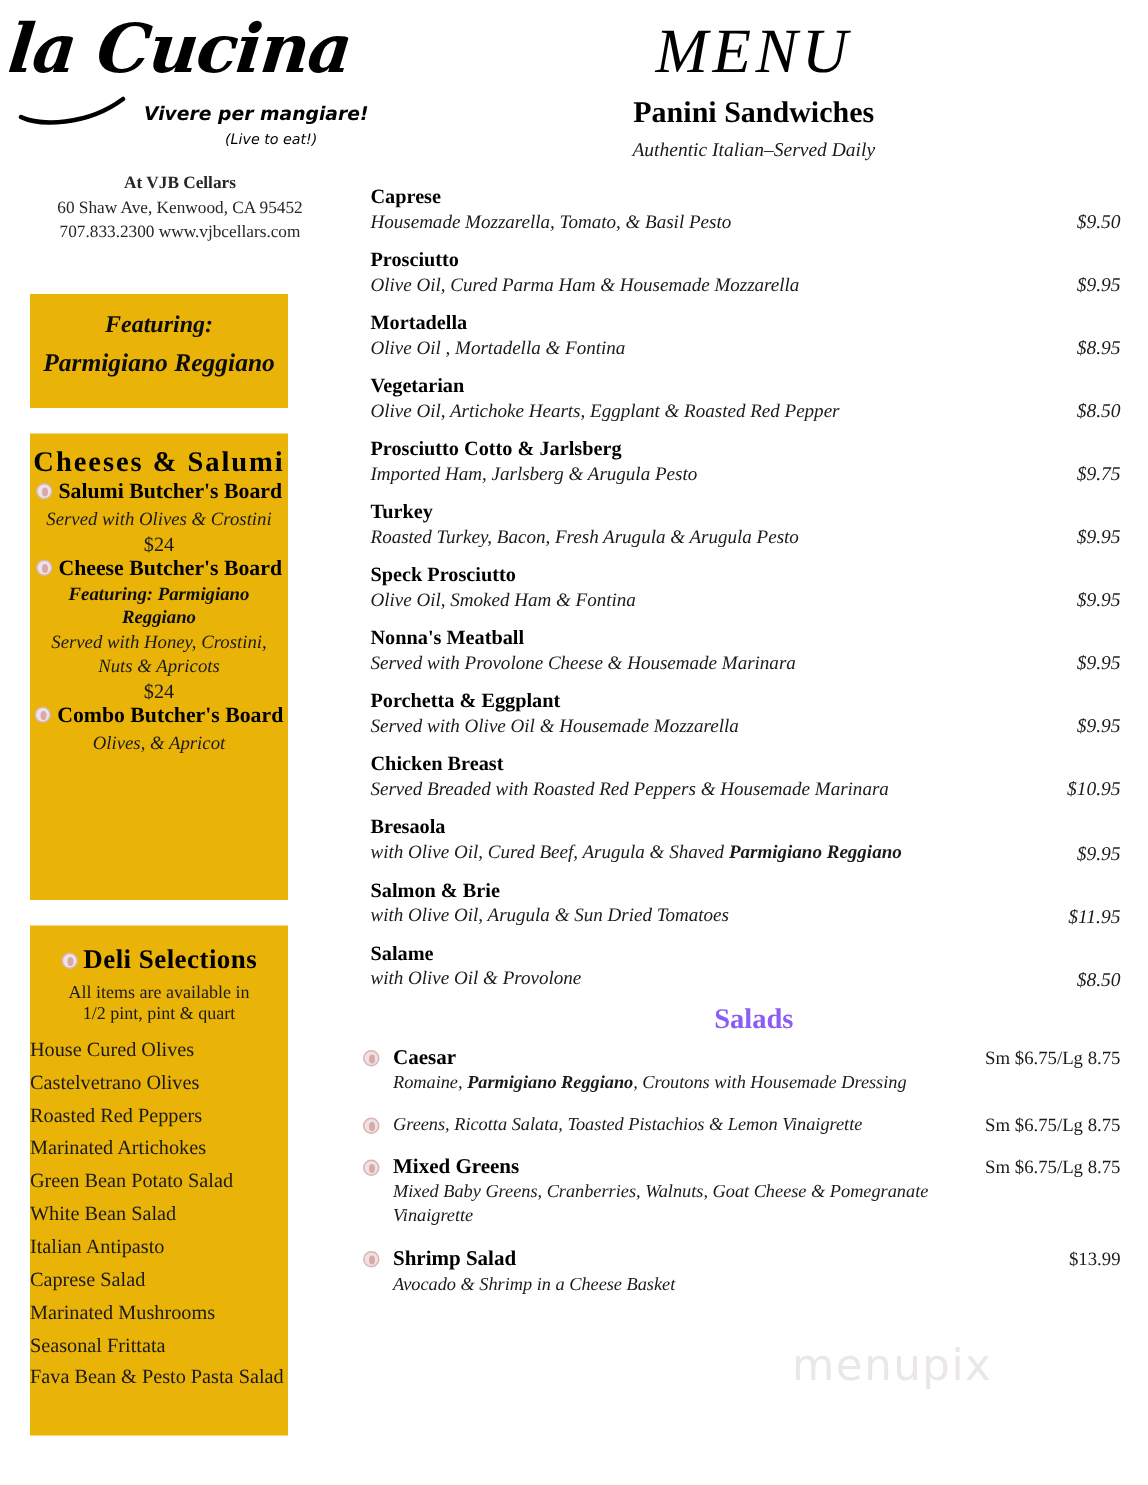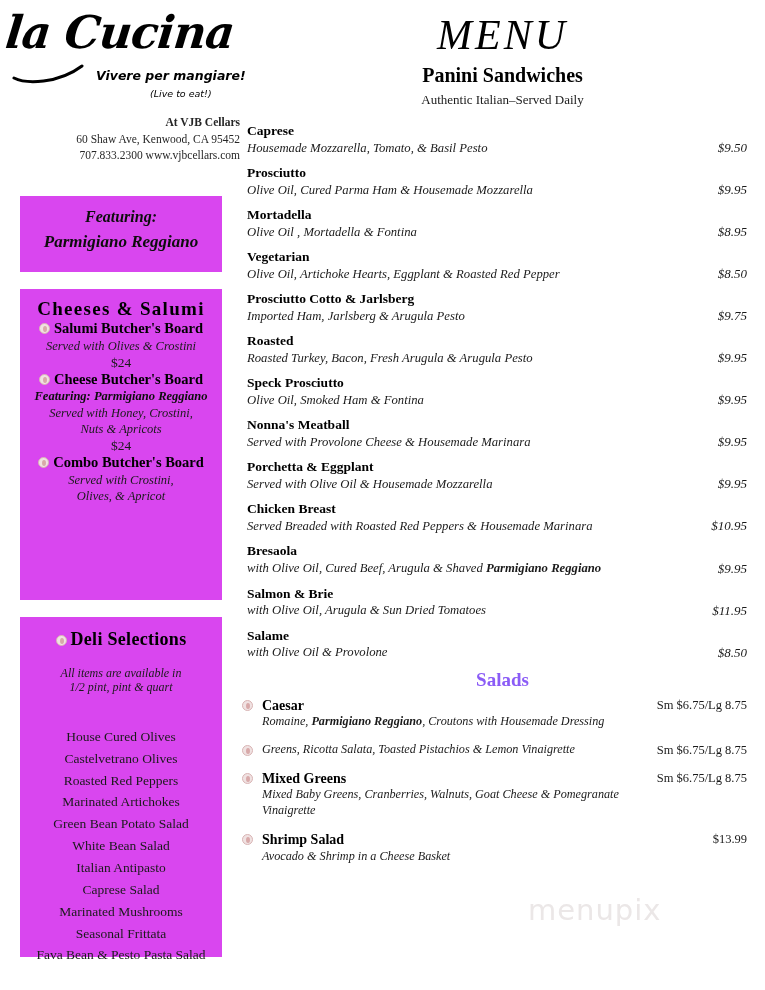--- a/index.html
+++ b/index.html
@@ -76,36 +76,36 @@
     width: 74px;
     height: 26px;
   }
 
   
   #contact-block {
     position: absolute;
     left: 0;
     top: 114px;
     width: 240px;
-    text-align: right;
+    text-align: center;
   }
   #contact-block .c-line {
     font-family: "Liberation Serif", serif;
     color: #262626;
     line-height: 1.45;
   }
   .c-strong { font-weight: bold; font-size: 11.5px; }
   .c-norm { font-size: 11.5px; }
 
   
   .panel {
     position: absolute;
     left: 20px;
-    width: 202px;
-    background: #d946ef;
+    width: 172px;
+    background: #eab308;
     box-sizing: border-box;
   }
   #panel-featuring { top: 196px; height: 76px; }
   #panel-cheeses   { top: 289px; height: 311px; }
   #panel-deli      { top: 617px; height: 340px; }
 
   .feat-line {
     text-align: center;
     font-family: "Liberation Serif", serif;
     font-style: italic;
@@ -185,29 +185,28 @@
   #deli-head .panel-title-inline {
     font-family: "Liberation Serif", serif;
     font-weight: bold;
     font-size: 18px;
     color: #000;
     letter-spacing: 0.3px;
   }
   #deli-note {
     text-align: center;
     font-family: "Liberation Serif", serif;
-    font-style: italic;
     font-size: 12px;
     line-height: 1.2;
     color: #1a1a1a;
-    margin-top: 16px;
+    margin-top: 4px;
   }
   #deli-list {
-    margin-top: 31px;
-    text-align: center;
+    margin-top: 6px;
+    text-align: left;
   }
   #deli-list .deli-item {
     font-family: "Liberation Serif", serif;
     font-size: 13.5px;
     color: #1a1a1a;
     line-height: 1.62;
   }
 
   
   #right-col {
@@ -234,20 +233,21 @@
     font-size: 20px;
     color: #000;
     margin-top: 8px;
   }
   #subtitle-panini {
     text-align: center;
     font-family: "Liberation Serif", serif;
     font-size: 13px;
     color: #1a1a1a;
     margin-top: 5px;
+    font-style: italic;
   }
 
   #panini-list {
     margin-top: 14px;
     padding: 0 18px 0 7px;
   }
   .pan-item {
     position: relative;
     margin-bottom: 8px;
   }
@@ -383,21 +383,20 @@
           <div class="board-feat">Featuring: Parmigiano Reggiano</div>
           <div class="board-desc">
             <div>Served with Honey, Crostini,</div>
             <div>Nuts &amp; Apricots</div>
           </div>
           <div class="board-price">$24</div>
         </div>
         <div class="board">
           <div class="board-name"><span class="bullet-dot"></span>Combo Butcher's Board</div>
           <div class="board-desc">
-            <div>Served with Crostini,</div>
             <div>Olives, &amp; Apricot</div>
           </div>
         </div>
       </div>
   </div>
 
   <div class="panel" id="panel-deli">
     <div id="deli-head">
       <span class="bullet-dot"></span><span class="panel-title-inline">Deli Selections</span>
     </div>
@@ -448,21 +447,21 @@
         <div class="pan-name">Vegetarian</div>
         <div class="pan-desc">Olive Oil, Artichoke Hearts, Eggplant &amp; Roasted Red Pepper</div>
         <div class="pan-price">$8.50</div>
       </div>
       <div class="pan-item">
         <div class="pan-name">Prosciutto Cotto &amp; Jarlsberg</div>
         <div class="pan-desc">Imported Ham, Jarlsberg &amp; Arugula Pesto</div>
         <div class="pan-price">$9.75</div>
       </div>
       <div class="pan-item">
-        <div class="pan-name">Roasted</div>
+        <div class="pan-name">Turkey</div>
         <div class="pan-desc">Roasted Turkey, Bacon, Fresh Arugula &amp; Arugula Pesto</div>
         <div class="pan-price">$9.95</div>
       </div>
       <div class="pan-item">
         <div class="pan-name">Speck Prosciutto</div>
         <div class="pan-desc">Olive Oil, Smoked Ham &amp; Fontina</div>
         <div class="pan-price">$9.95</div>
       </div>
       <div class="pan-item">
         <div class="pan-name">Nonna's Meatball</div>

